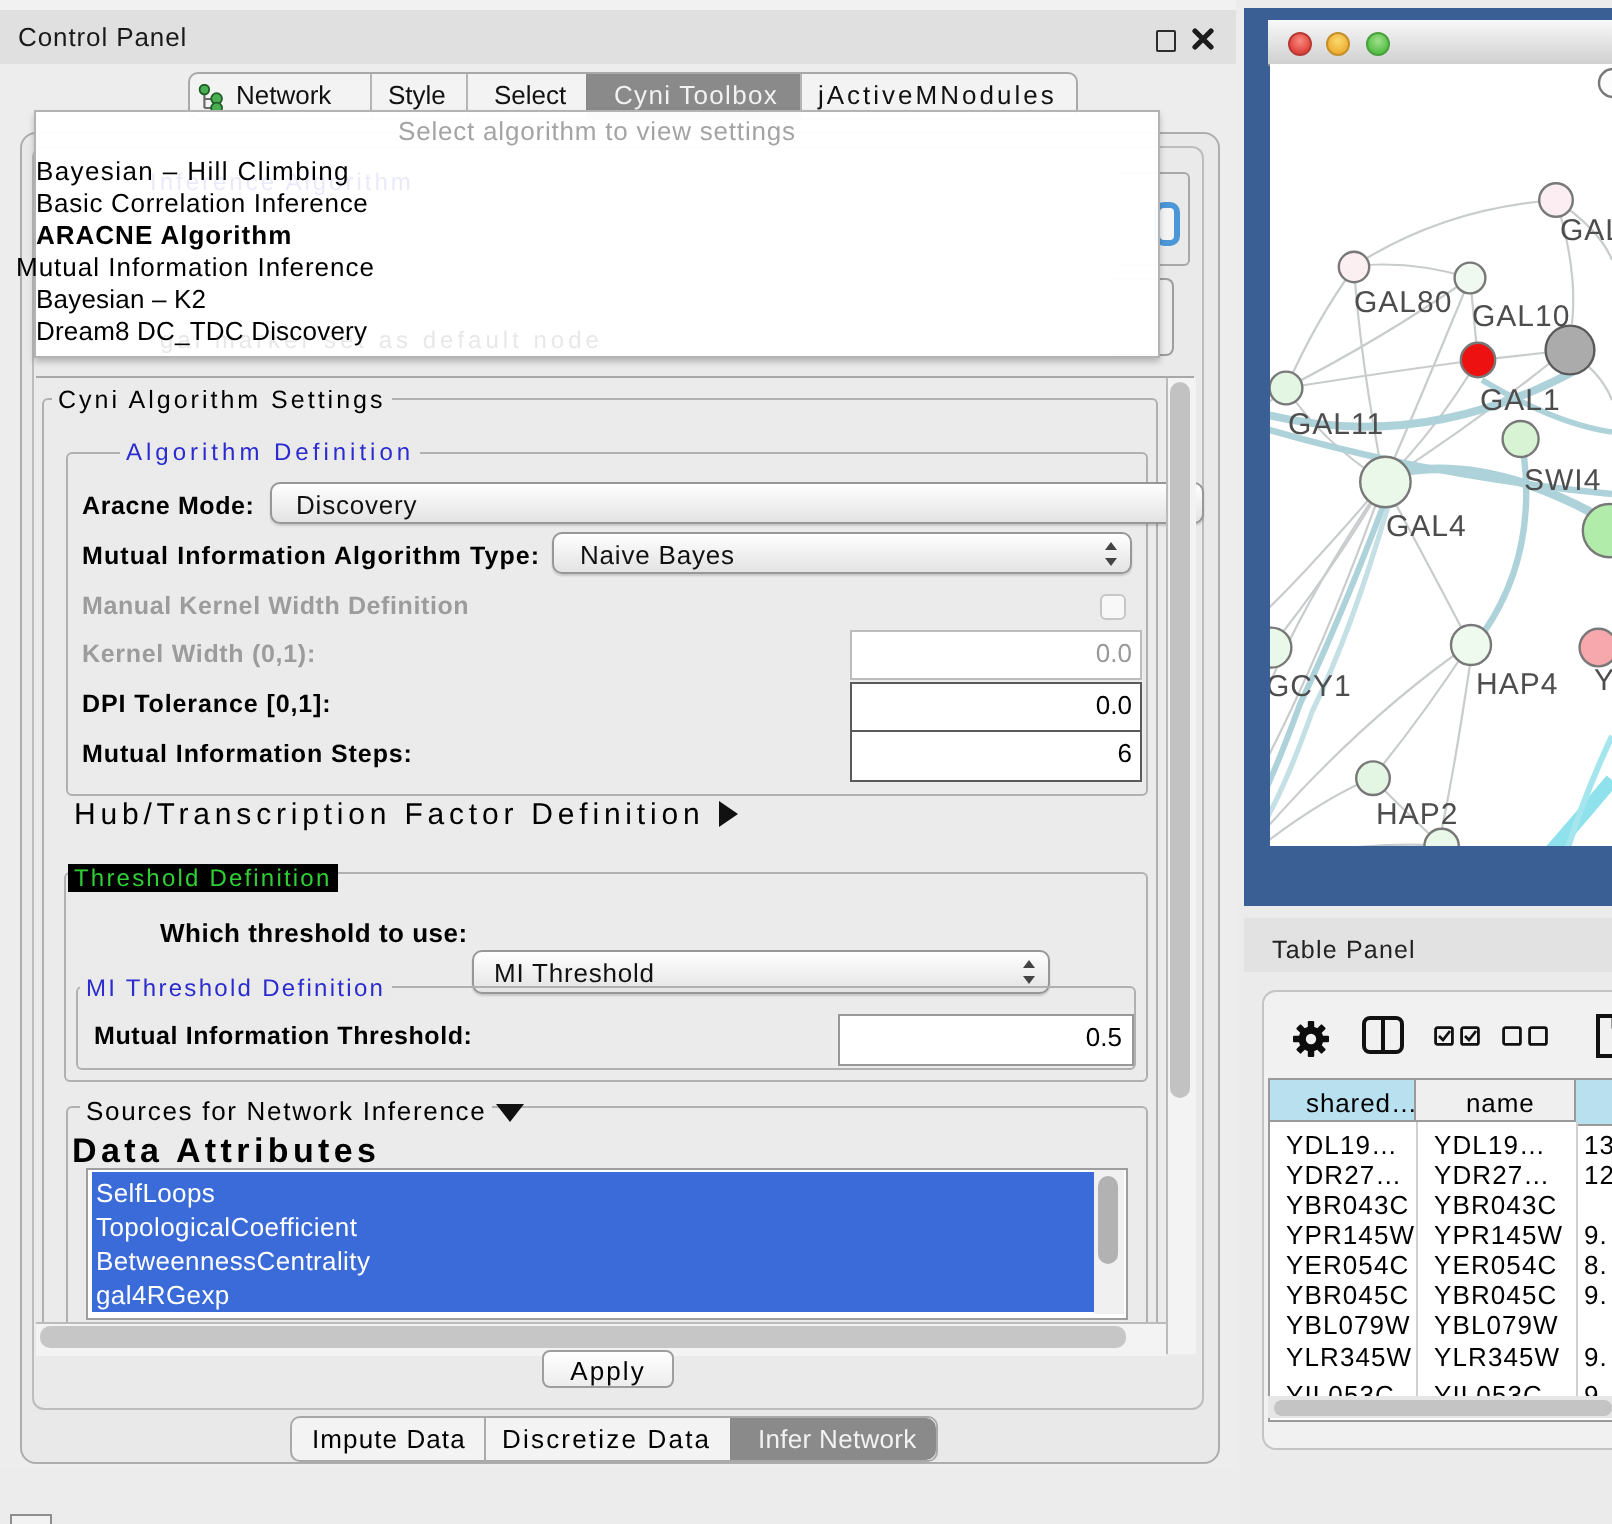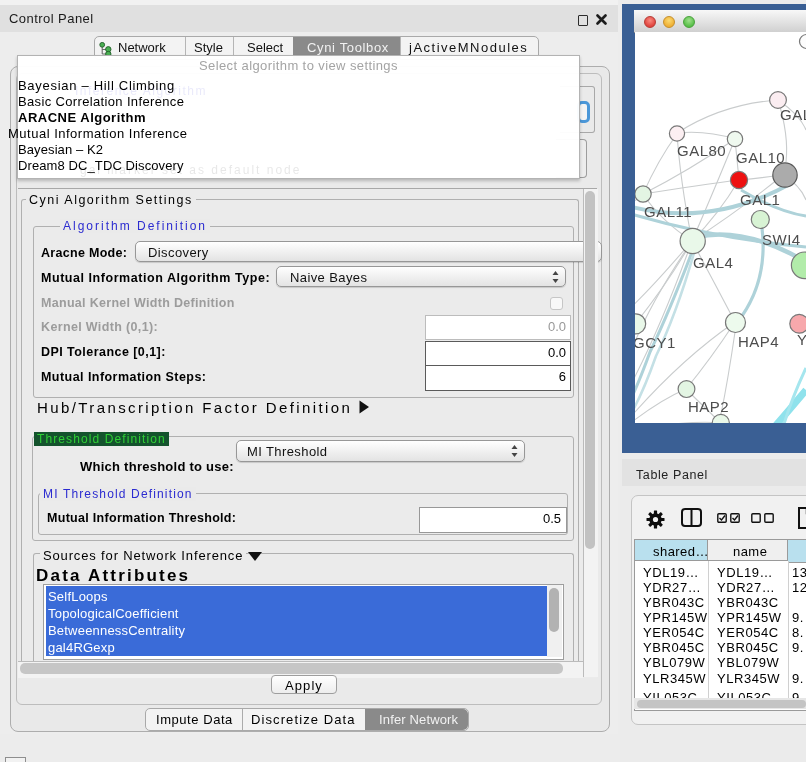--- a/index.html
+++ b/index.html
@@ -89,24 +89,24 @@
 
 <div class="lbl" style="left:41px;top:370px;font-size:12.5px;font-weight:bold;letter-spacing:0.45px;">Mutual Information Steps:</div>
 <div class="fld" style="left:425px;top:365px;width:140px;height:21px;border:1px solid #5a5a5a;color:#000;padding:3px 4px 0 0;">6</div>
 
 <div class="lbl" style="left:37px;top:399px;font-size:15px;letter-spacing:2.4px;">Hub/Transcription Factor Definition</div>
 <svg class="abs" style="left:358px;top:400px;" width="12" height="14" viewBox="0 0 12 14">
     <path d="M1.5 0.5 L11 7 L1.5 13.5 Z" fill="#111"></path>
   </svg>
 
 <div class="grp" style="left:32px;top:436px;width:540px;height:103px;"></div>
-<div class="gtitle" style="left:34px;top:432px;color:#2fcf35;background:#14532d;letter-spacing:1.1px;">Threshold Definition</div>
+<div class="gtitle" style="left:34px;top:432px;color:#2fcf35;background:#000000;letter-spacing:1.1px;">Threshold Definition</div>
 
 <div class="lbl" style="left:80px;top:459px;font-size:13px;font-weight:bold;letter-spacing:0.25px;">Which threshold to use:</div>
-<div class="combo" style="left:236px;top:440px;width:287px;height:20px;">
+<div class="combo" style="left:236px;top:475px;width:287px;height:20px;">
     <span class="ct">MI Threshold</span>
 <svg width="9" height="14" viewBox="0 0 9 14">
       <path d="M4.5 1 L7.5 5 L1.5 5 Z" fill="#444"></path>
       <path d="M4.5 13 L7.5 9 L1.5 9 Z" fill="#444"></path>
     </svg>
   </div>
 
 <div class="grp" style="left:38px;top:493px;width:528px;height:40px;"></div>
 <div class="gtitle" style="left:40px;top:487px;color:#2b2bd0;letter-spacing:1.15px;">MI Threshold Definition</div>
 <div class="lbl" style="left:47px;top:511px;font-size:12.5px;font-weight:bold;letter-spacing:0.3px;">Mutual Information Threshold:</div>

